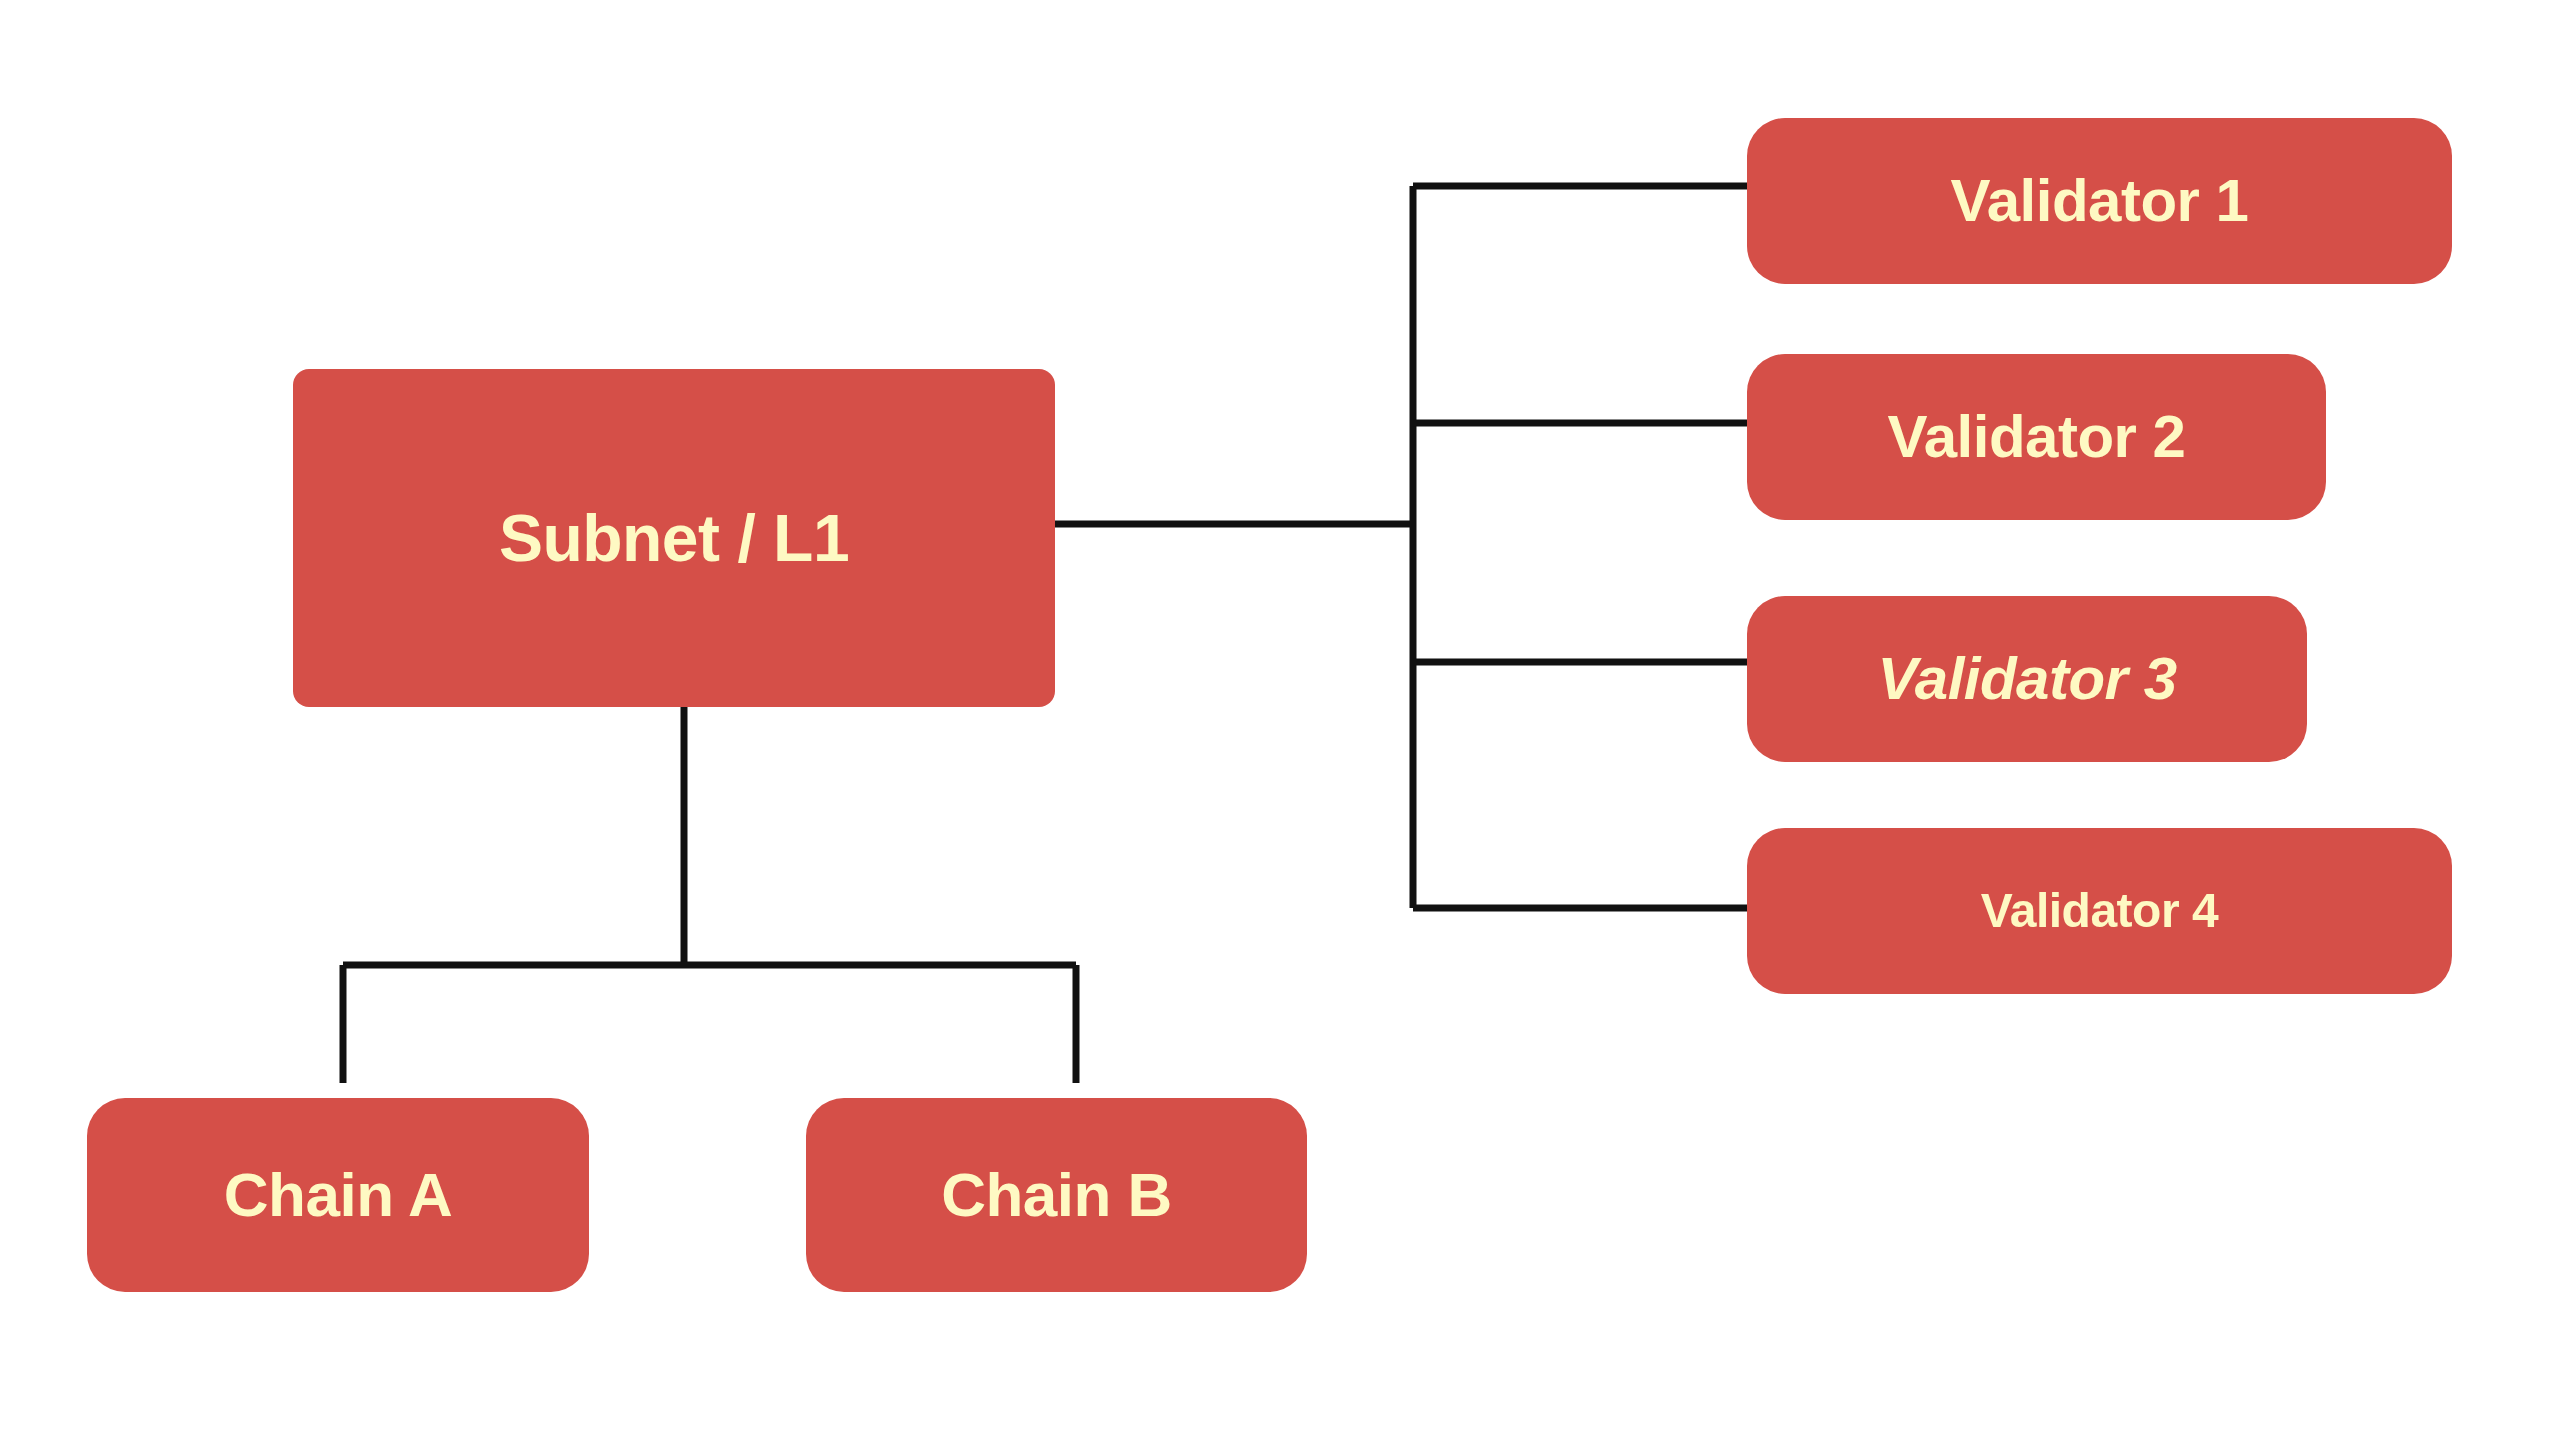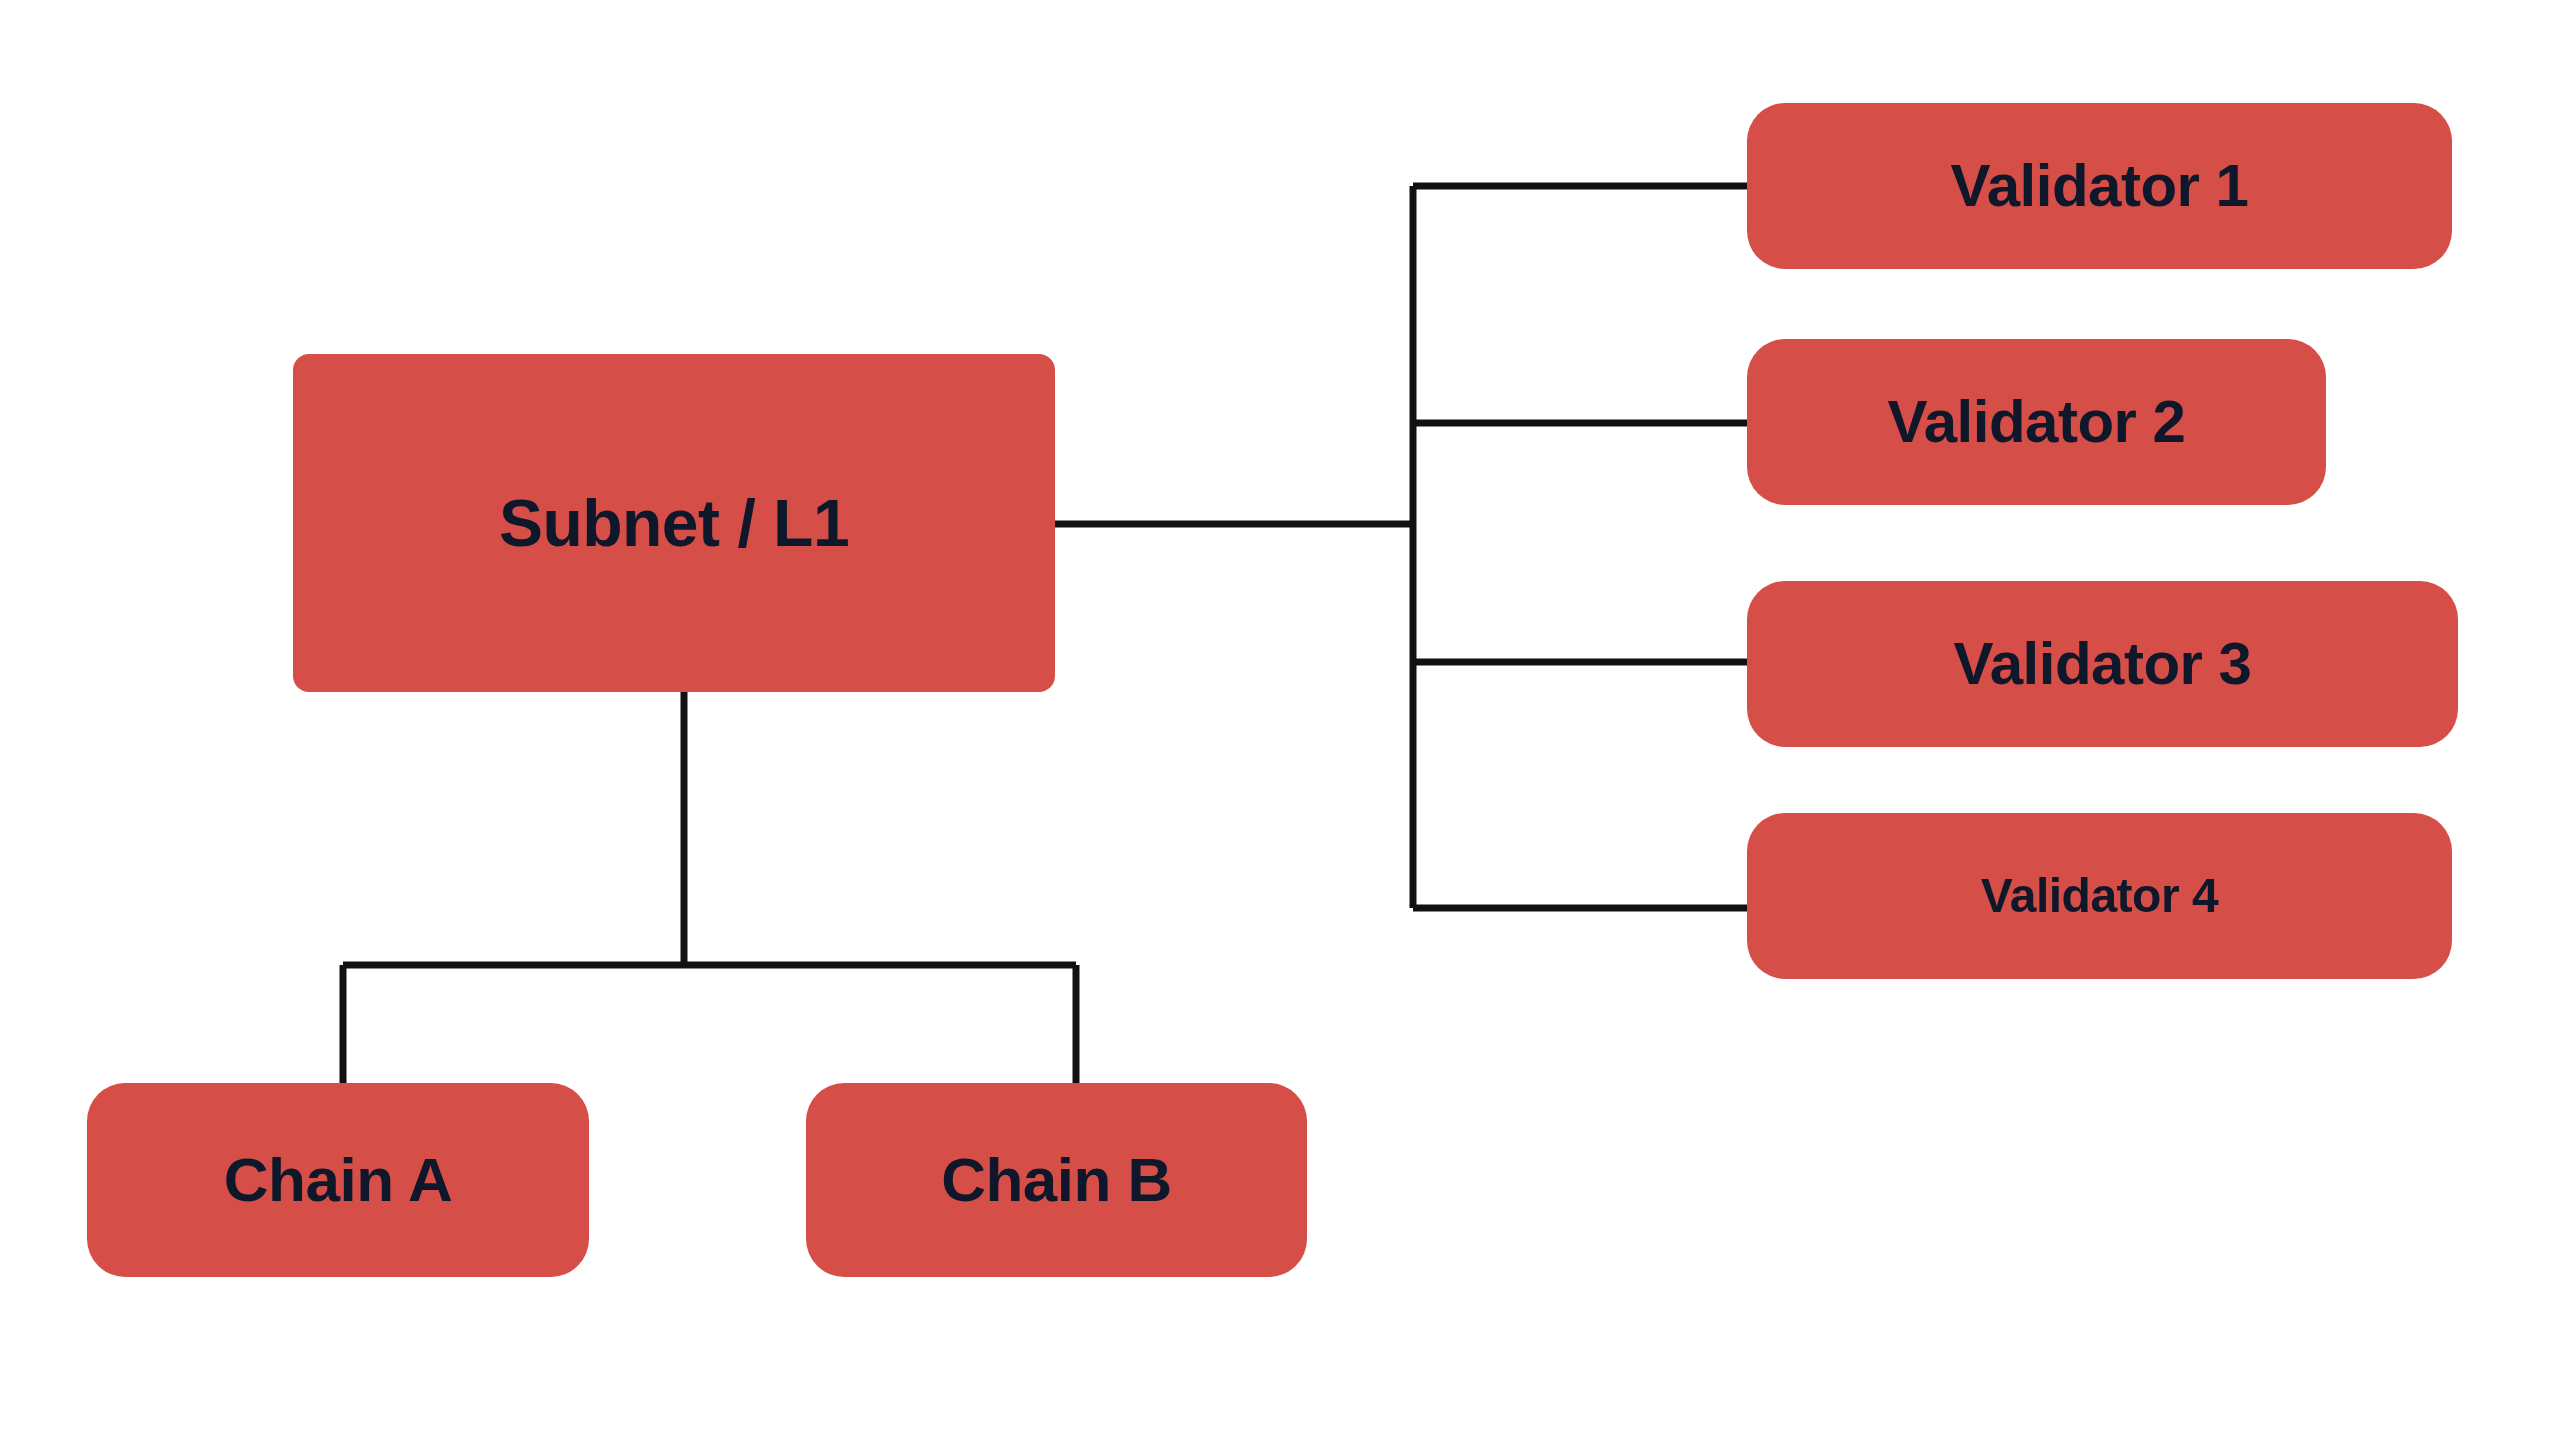--- a/index.html
+++ b/index.html
@@ -25,25 +25,26 @@
     height: 1430px;
   }
   .node {
     position: absolute;
     box-sizing: border-box;
     background: #d54f48;
     border-radius: 38px;
     display: flex;
     align-items: center;
     justify-content: center;
-    color: #0f172a;
+    color: #fef9c3;
     font-weight: bold;
     letter-spacing: -0.5px;
     white-space: nowrap;
     user-select: none;
+    margin-top: 15px;
   }
   .node-label {
     display: block;
     line-height: 1;
   }
 
   
   #node-subnet {
     left: 293px;
     top: 354px;
@@ -62,23 +63,24 @@
   #node-validator-2 {
     left: 1747px;
     top: 339px;
     width: 579px;
     height: 166px;
     font-size: 60px;
   }
   #node-validator-3 {
     left: 1747px;
     top: 581px;
-    width: 711px;
+    width: 560px;
     height: 166px;
     font-size: 60px;
+    font-style: italic;
   }
   #node-validator-4 {
     left: 1747px;
     top: 813px;
     width: 705px;
     height: 166px;
     font-size: 48px;
   }
   #node-chain-a {
     left: 87px;

